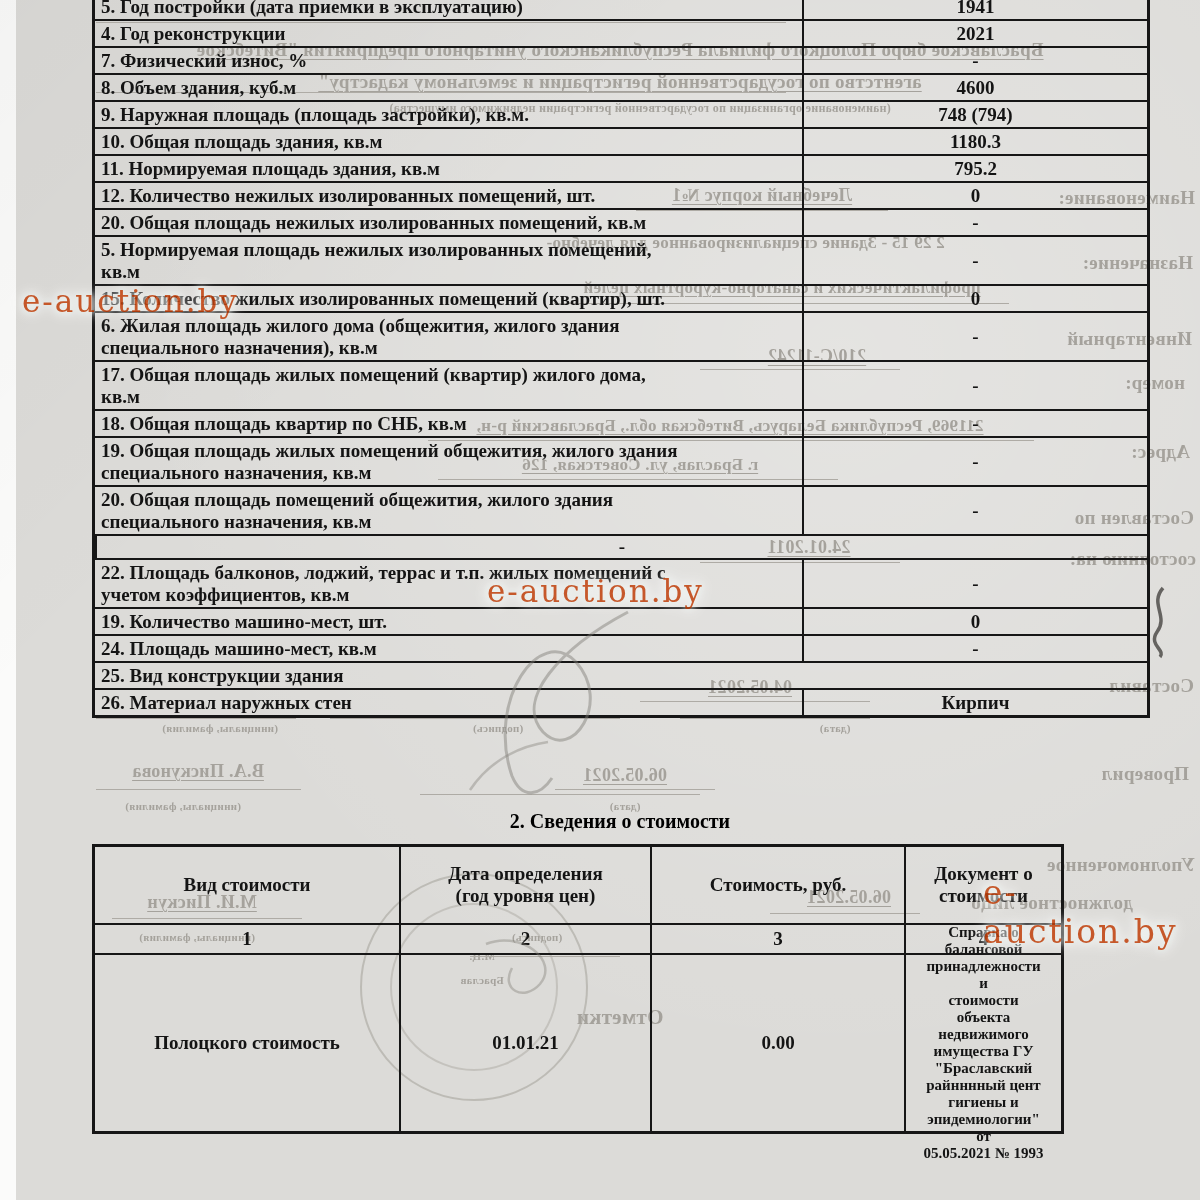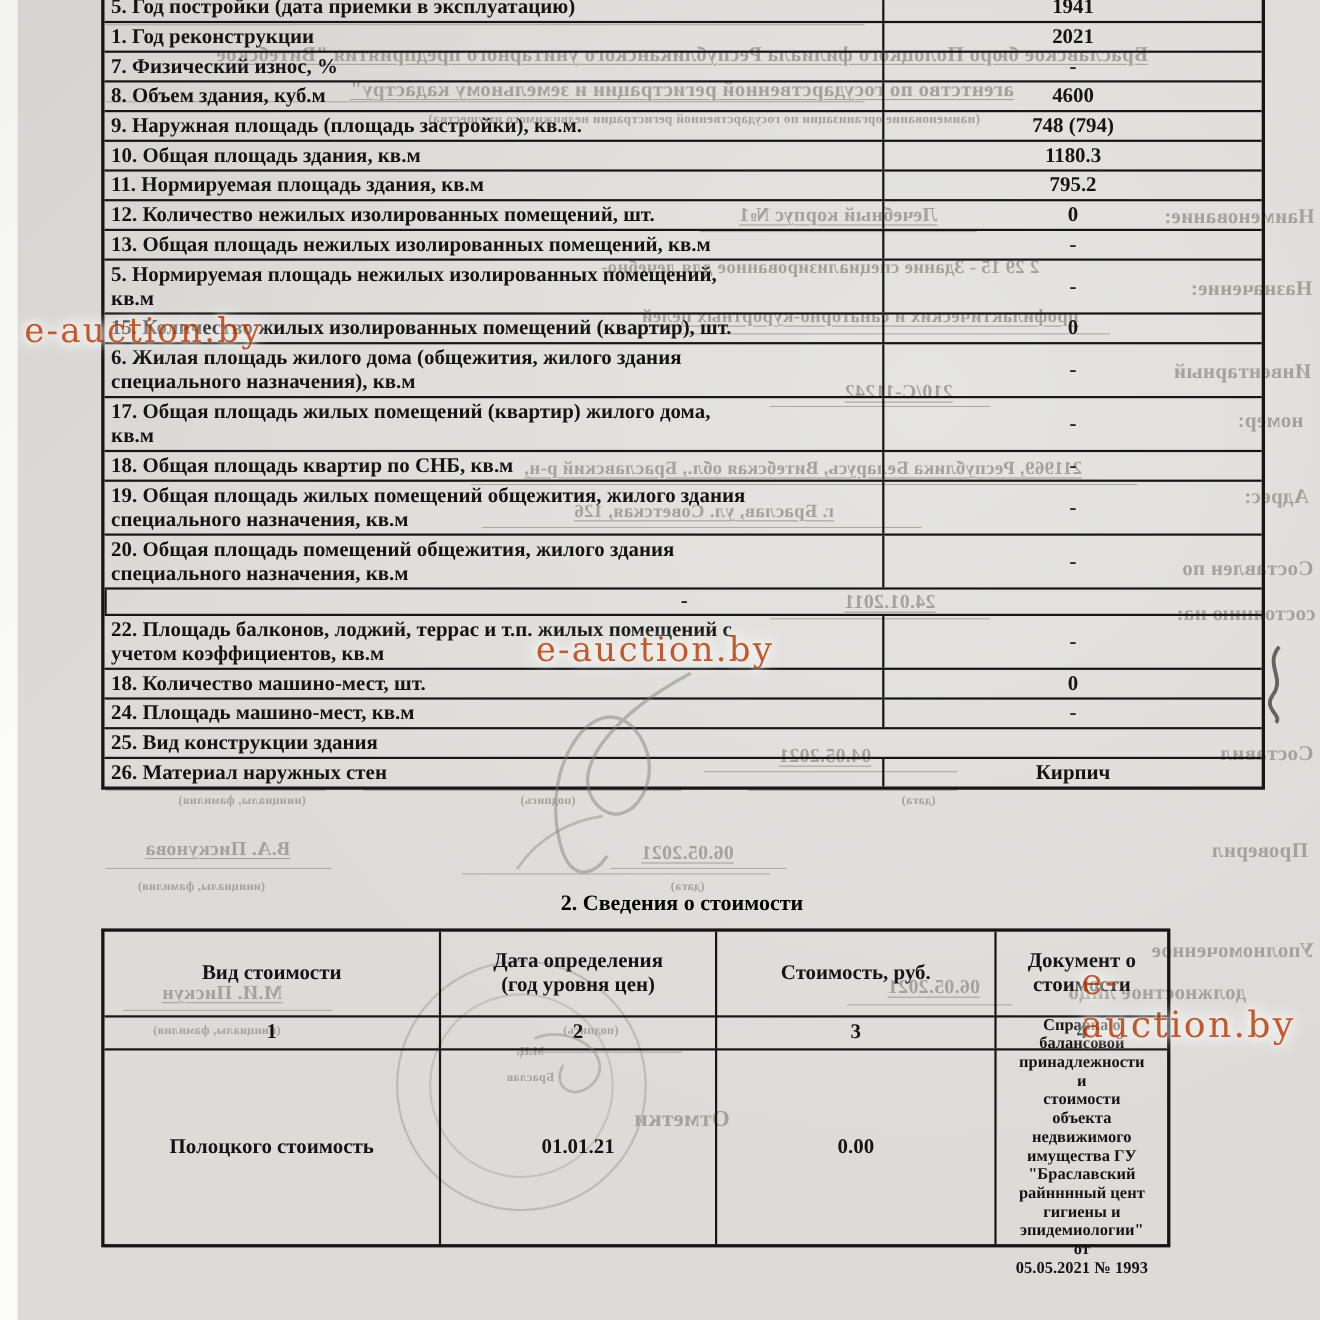--- a/index.html
+++ b/index.html
@@ -110,21 +110,21 @@
       <div class="bline" style="left: 770px; top: 913px; width: 150px;"></div>
       <div class="bline" style="left: 470px; top: 956px; width: 150px;"></div>
     </div>
 
   <div id="main-table">
       <div class="mrow">
         <div class="mlabel">5. Год постройки (дата приемки в эксплуатацию)</div>
         <div class="mvalue">1941</div>
       </div>
       <div class="mrow">
-        <div class="mlabel">1. Год реконструкции</div>
+        <div class="mlabel">4. Год реконструкции</div>
         <div class="mvalue">2021</div>
       </div>
       <div class="mrow">
         <div class="mlabel">7. Физический износ, %</div>
         <div class="mvalue">-</div>
       </div>
       <div class="mrow">
         <div class="mlabel">8. Объем здания, куб.м</div>
         <div class="mvalue">4600</div>
       </div>
@@ -138,21 +138,21 @@
       </div>
       <div class="mrow">
         <div class="mlabel">11. Нормируемая площадь здания, кв.м</div>
         <div class="mvalue">795.2</div>
       </div>
       <div class="mrow">
         <div class="mlabel">12. Количество нежилых изолированных помещений, шт.</div>
         <div class="mvalue">0</div>
       </div>
       <div class="mrow">
-        <div class="mlabel">13. Общая площадь нежилых изолированных помещений, кв.м</div>
+        <div class="mlabel">20. Общая площадь нежилых изолированных помещений, кв.м</div>
         <div class="mvalue">-</div>
       </div>
       <div class="mrow">
         <div class="mlabel">5. Нормируемая площадь нежилых изолированных помещений,
 кв.м</div>
         <div class="mvalue">-</div>
       </div>
       <div class="mrow">
         <div class="mlabel">15. Количество жилых изолированных помещений (квартир), шт.</div>
         <div class="mvalue">0</div>
@@ -183,21 +183,21 @@
       </div>
       <div class="mrow">
         <div class="mvalue">-</div>
       </div>
       <div class="mrow">
         <div class="mlabel">22. Площадь балконов, лоджий, террас и т.п. жилых помещений с
 учетом коэффициентов, кв.м</div>
         <div class="mvalue">-</div>
       </div>
       <div class="mrow">
-        <div class="mlabel">18. Количество машино-мест, шт.</div>
+        <div class="mlabel">19. Количество машино-мест, шт.</div>
         <div class="mvalue">0</div>
       </div>
       <div class="mrow">
         <div class="mlabel">24. Площадь машино-мест, кв.м</div>
         <div class="mvalue">-</div>
       </div>
       <div class="mrow">
         <div class="mlabel">25. Вид конструкции здания</div>
       </div>
       <div class="mrow">

